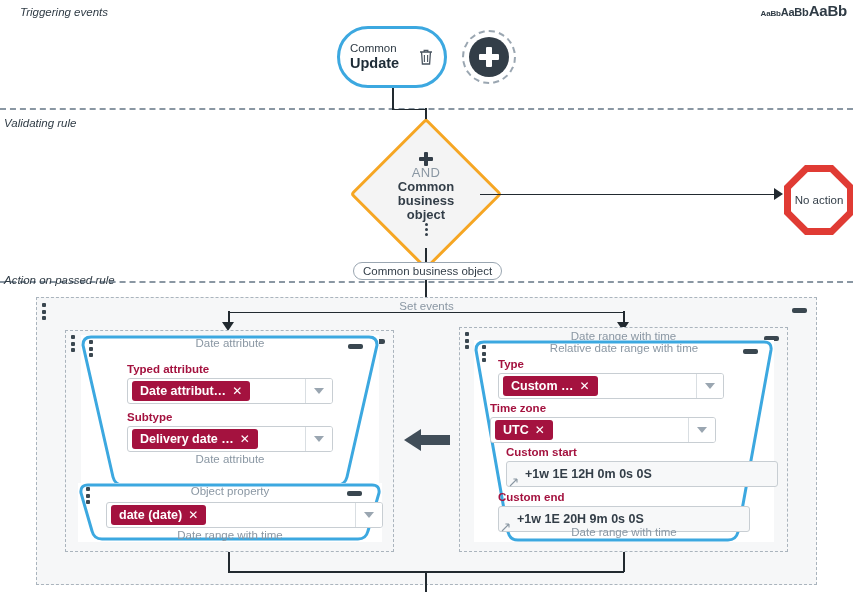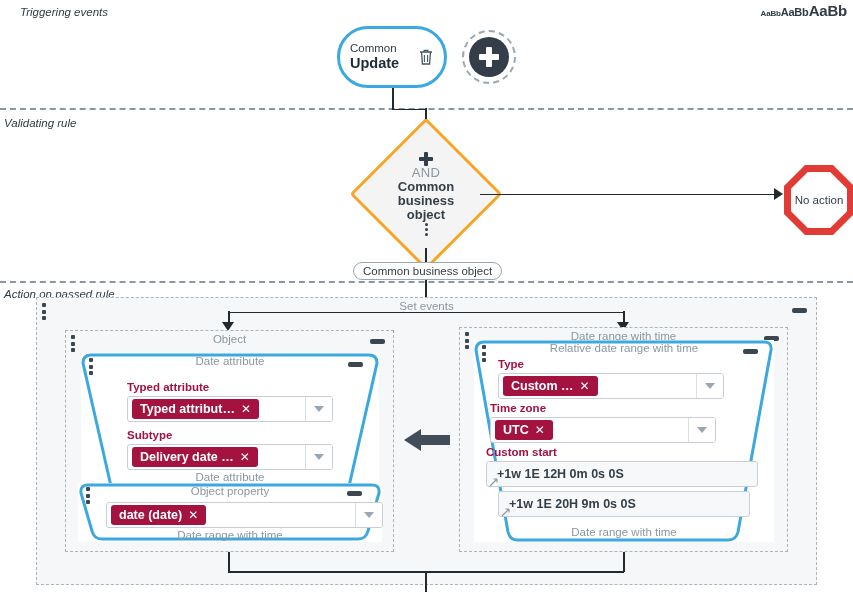--- a/index.html
+++ b/index.html
@@ -112,39 +112,39 @@
   .chip{background:#a4123f;color:#fff;border-radius:3px;height:20px;
     display:inline-flex;align-items:center;gap:6px;padding:0 8px;
     font-size:12.5px;font-weight:bold;white-space:nowrap;}
   .chip .x{font-size:12px;font-weight:bold;}
   .select-caret{width:26px;border-left:1px solid #d9dee2;background:#fff;
     display:flex;align-items:center;justify-content:center;flex:0 0 26px;}
   .caret{width:0;height:0;border-left:5px solid transparent;
     border-right:5px solid transparent;border-top:6px solid #9aa6b1;}
   .ta{position:relative;height:26px;border:1px solid #c8ced3;background:#f7f8f9;
     border-radius:3px;box-sizing:border-box;display:flex;align-items:center;
-    padding:0 10px;font-size:12.5px;font-weight:bold;color:#333e48;}
+    padding:0 18px;font-size:12.5px;font-weight:bold;color:#333e48;}
   .ta .grip-rs{position:absolute;left:2px;bottom:1px;width:9px;height:9px;}
 
   .fld{position:absolute;}
 </style>
 </head>
 <body>
 
 <div class="canvas">
 
   <div class="font-sample">
     <span class="s1">AaBb</span><span class="s2">AaBb</span><span class="s3">AaBb</span>
   </div>
 
   <div class="lane-caption" style="left:20px;top:6px;">Triggering events</div>
   <div class="lane-divider" style="top:108px;"></div>
   <div class="lane-caption" style="left:4px;top:117px;">Validating rule</div>
   <div class="lane-divider" style="top:281px;"></div>
-  <div class="lane-caption" style="left:4px;top:288px;">Action on passed rule</div>
+  <div class="lane-caption" style="left:4px;top:274px;">Action on passed rule</div>
 
   <div class="trigger">
     <div class="trigger-txt">
       <div class="t-top">Common</div>
       <div class="t-bot">Update</div>
     </div>
     <span class="trash">
       <svg width="16" height="18" viewBox="0 0 16 18" aria-hidden="true">
         <path d="M2 4h12M6.2 4V2.4h3.6V4M3.6 4.8l.8 11.2h7.2l.8-11.2" fill="none" stroke="#4a5560" stroke-width="1.3"></path>
         <path d="M6.4 7v7M9.6 7v7" stroke="#4a5560" stroke-width="1.1"></path>
@@ -219,39 +219,39 @@
   <div class="dbox" style="left:65px;top:330px;width:329px;height:222px;">
     <div class="dbox-title">Object</div>
     <span class="grip" style="left:5px;top:4px;">
         <b></b>
         <b></b>
         <b></b>
       </span>
     <span class="minus" style="right:8px;top:8px;"></span>
   </div>
 
-  <div class="trap" style="left:81px;top:353px;width:298px;height:152px;">
+  <div class="trap" style="left:81px;top:335px;width:298px;height:152px;">
     <svg class="trap-border" width="298" height="152" viewBox="0 0 298 152" preserveAspectRatio="none">
       <path d="M10 2 L288 2 Q296 2 296 10 L266 142 Q264 150 256 150 L42 150 Q34 150 32 142 L2 10 Q2 2 10 2 Z" fill="#ffffff" stroke="#3ca8e0" stroke-width="3"></path>
     </svg>
     <div class="trap-content">
       <div class="trap-title">Date attribute</div>
       <span class="grip" style="left:8px;top:5px;">
           <b></b>
           <b></b>
           <b></b>
         </span>
       <span class="minus" style="right:16px;top:9px;"></span>
 
       <div class="fld" style="left:46px;top:28px;width:206px;">
         <div class="field-label">Typed attribute</div>
         <div class="select-box">
           <div class="select-main">
             <span class="chip">
-              <span>Typed attribut…</span>
+              <span>Date attribut…</span>
               <span class="x">✕</span>
             </span>
           </div>
           <div class="select-caret">
             <span class="caret"></span>
           </div>
         </div>
       </div>
 
       <div class="fld" style="left:46px;top:76px;width:206px;">
@@ -354,33 +354,34 @@
               <span>UTC</span>
               <span class="x">✕</span>
             </span>
           </div>
           <div class="select-caret">
             <span class="caret"></span>
           </div>
         </div>
       </div>
 
-      <div class="fld" style="left:12px;top:106px;width:272px;">
+      <div class="fld" style="left:32px;top:106px;width:272px;">
         <div class="field-label">Custom start</div>
         <div class="ta">
           <span>+1w 1E 12H 0m 0s 0S</span>
           <span class="grip-rs">
             <svg width="9" height="9" viewBox="0 0 9 9">
                 <path d="M8 1 L1 8 M8 1 L4.4 1 M8 1 L8 4.6" stroke="#8a97a3" stroke-width="1.1" fill="none"></path>
               </svg>
           </span>
         </div>
       </div>
 
       <div class="fld" style="left:24px;top:151px;width:252px;">
+        <div class="field-label">Custom end</div>
         <div class="ta">
           <span>+1w 1E 20H 9m 0s 0S</span>
           <span class="grip-rs">
             <svg width="9" height="9" viewBox="0 0 9 9">
                 <path d="M8 1 L1 8 M8 1 L4.4 1 M8 1 L8 4.6" stroke="#8a97a3" stroke-width="1.1" fill="none"></path>
               </svg>
           </span>
         </div>
       </div>
 

